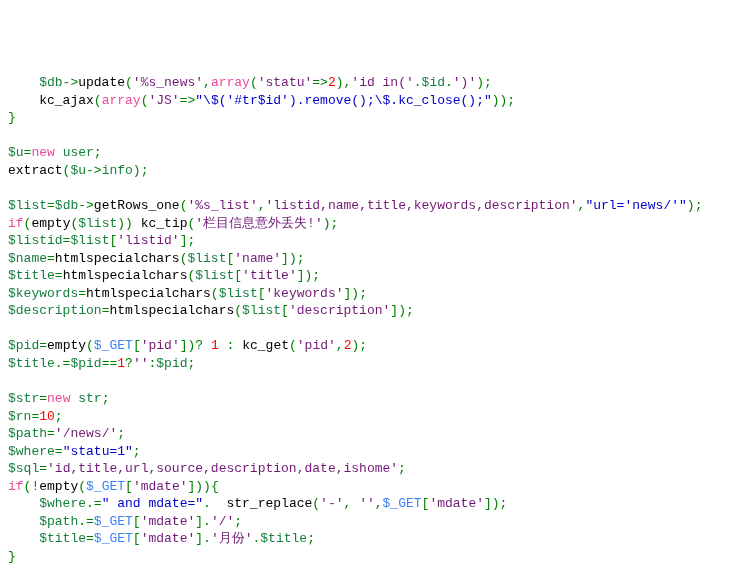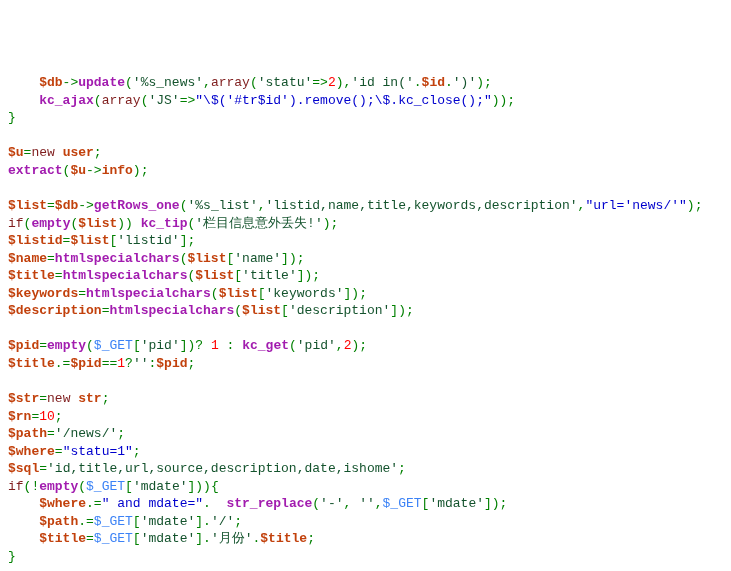--- a/index.html
+++ b/index.html
@@ -5,26 +5,26 @@
     * { margin: 0; padding: 0; box-sizing: border-box; }
     body {
       font-family: Consolas, 'Courier New', monospace;
       font-size: 13px;
       background: #fff;
       padding: 4px 8px;
       white-space: pre;
       line-height: 1.35;
       color: #000;
     }
-    .kw { color: #7f1d1d; }
-    .fn { color: #a21caf; font-weight: bold; }
-    .str-q { color: #14532d; }
+    .kw { color: #ec4899; }
+    .fn { color: #000000; }
+    .str-q { color: #701a75; }
     .str-dq { color: #0000cd; }
     .num { color: #ff0000; }
-    .var { color: #c2410c; font-weight: bold; }
+    .var { color: #15803d; }
     .op { color: #008000; }
     .br { color: #008000; }
     .purple { color: #3b82f6; }
   </style>
 </head>
 <body>
 
 
 
 <div id="code"><div><span class="var">    $db</span><span class="op">-&gt;</span><span class="fn">update</span><span class="br">(</span><span class="str-q">'%s_news'</span><span class="op">,</span><span class="kw">array</span><span class="br">(</span><span class="str-q">'statu'</span><span class="op">=&gt;</span><span class="num">2</span><span class="br">)</span><span class="op">,</span><span class="str-q">'id in('</span><span class="op">.</span><span class="var">$id</span><span class="op">.</span><span class="str-q">')'</span><span class="br">)</span><span class="op">;</span></div><div><span class="var">    </span><span class="fn">kc_ajax</span><span class="br">(</span><span class="kw">array</span><span class="br">(</span><span class="str-q">'JS'</span><span class="op">=&gt;</span><span class="str-dq">"\$('#tr$id').remove();\$.kc_close();"</span><span class="br">))</span><span class="op">;</span></div><div><span class="br">}</span></div><div>&nbsp;</div><div><span class="var">$u</span><span class="op">=</span><span class="kw">new</span><span class="var"> user</span><span class="op">;</span></div><div><span class="fn">extract</span><span class="br">(</span><span class="var">$u</span><span class="op">-&gt;</span><span class="var">info</span><span class="br">)</span><span class="op">;</span></div><div>&nbsp;</div><div><span class="var">$list</span><span class="op">=</span><span class="var">$db</span><span class="op">-&gt;</span><span class="fn">getRows_one</span><span class="br">(</span><span class="str-q">'%s_list'</span><span class="op">,</span><span class="str-q">'listid,name,title,keywords,description'</span><span class="op">,</span><span class="str-dq">"url='news/'"</span><span class="br">)</span><span class="op">;</span></div><div><span class="kw">if</span><span class="br">(</span><span class="fn">empty</span><span class="br">(</span><span class="var">$list</span><span class="br">))</span><span class="var"> </span><span class="fn">kc_tip</span><span class="br">(</span><span class="str-q">'栏目信息意外丢失!'</span><span class="br">)</span><span class="op">;</span></div><div><span class="var">$listid</span><span class="op">=</span><span class="var">$list</span><span class="br">[</span><span class="str-q">'listid'</span><span class="br">]</span><span class="op">;</span></div><div><span class="var">$name</span><span class="op">=</span><span class="fn">htmlspecialchars</span><span class="br">(</span><span class="var">$list</span><span class="br">[</span><span class="str-q">'name'</span><span class="br">])</span><span class="op">;</span></div><div><span class="var">$title</span><span class="op">=</span><span class="fn">htmlspecialchars</span><span class="br">(</span><span class="var">$list</span><span class="br">[</span><span class="str-q">'title'</span><span class="br">])</span><span class="op">;</span></div><div><span class="var">$keywords</span><span class="op">=</span><span class="fn">htmlspecialchars</span><span class="br">(</span><span class="var">$list</span><span class="br">[</span><span class="str-q">'keywords'</span><span class="br">])</span><span class="op">;</span></div><div><span class="var">$description</span><span class="op">=</span><span class="fn">htmlspecialchars</span><span class="br">(</span><span class="var">$list</span><span class="br">[</span><span class="str-q">'description'</span><span class="br">])</span><span class="op">;</span></div><div>&nbsp;</div><div><span class="var">$pid</span><span class="op">=</span><span class="fn">empty</span><span class="br">(</span><span class="purple">$_GET</span><span class="br">[</span><span class="str-q">'pid'</span><span class="br">])</span><span class="op">?</span><span class="var"> </span><span class="num">1</span><span class="var"> </span><span class="op">:</span><span class="var"> </span><span class="fn">kc_get</span><span class="br">(</span><span class="str-q">'pid'</span><span class="op">,</span><span class="num">2</span><span class="br">)</span><span class="op">;</span></div><div><span class="var">$title</span><span class="op">.=</span><span class="var">$pid</span><span class="op">==</span><span class="num">1</span><span class="op">?</span><span class="str-q">''</span><span class="op">:</span><span class="var">$pid</span><span class="op">;</span></div><div>&nbsp;</div><div><span class="var">$str</span><span class="op">=</span><span class="kw">new</span><span class="var"> str</span><span class="op">;</span></div><div><span class="var">$rn</span><span class="op">=</span><span class="num">10</span><span class="op">;</span></div><div><span class="var">$path</span><span class="op">=</span><span class="str-q">'/news/'</span><span class="op">;</span></div><div><span class="var">$where</span><span class="op">=</span><span class="str-dq">"statu=1"</span><span class="op">;</span></div><div><span class="var">$sql</span><span class="op">=</span><span class="str-q">'id,title,url,source,description,date,ishome'</span><span class="op">;</span></div><div><span class="kw">if</span><span class="br">(</span><span class="op">!</span><span class="fn">empty</span><span class="br">(</span><span class="purple">$_GET</span><span class="br">[</span><span class="str-q">'mdate'</span><span class="br">])){</span></div><div><span class="var">    $where</span><span class="op">.=</span><span class="str-dq">" and mdate="</span><span class="op">.</span><span class="var">  </span><span class="fn">str_replace</span><span class="br">(</span><span class="str-q">'-'</span><span class="op">,</span><span class="var"> </span><span class="str-q">''</span><span class="op">,</span><span class="purple">$_GET</span><span class="br">[</span><span class="str-q">'mdate'</span><span class="br">])</span><span class="op">;</span></div><div><span class="var">    $path</span><span class="op">.=</span><span class="purple">$_GET</span><span class="br">[</span><span class="str-q">'mdate'</span><span class="br">]</span><span class="op">.</span><span class="str-q">'/'</span><span class="op">;</span></div><div><span class="var">    $title</span><span class="op">=</span><span class="purple">$_GET</span><span class="br">[</span><span class="str-q">'mdate'</span><span class="br">]</span><span class="op">.</span><span class="str-q">'月份'</span><span class="op">.</span><span class="var">$title</span><span class="op">;</span></div><div><span class="br">}</span></div><div>&nbsp;</div></div>

